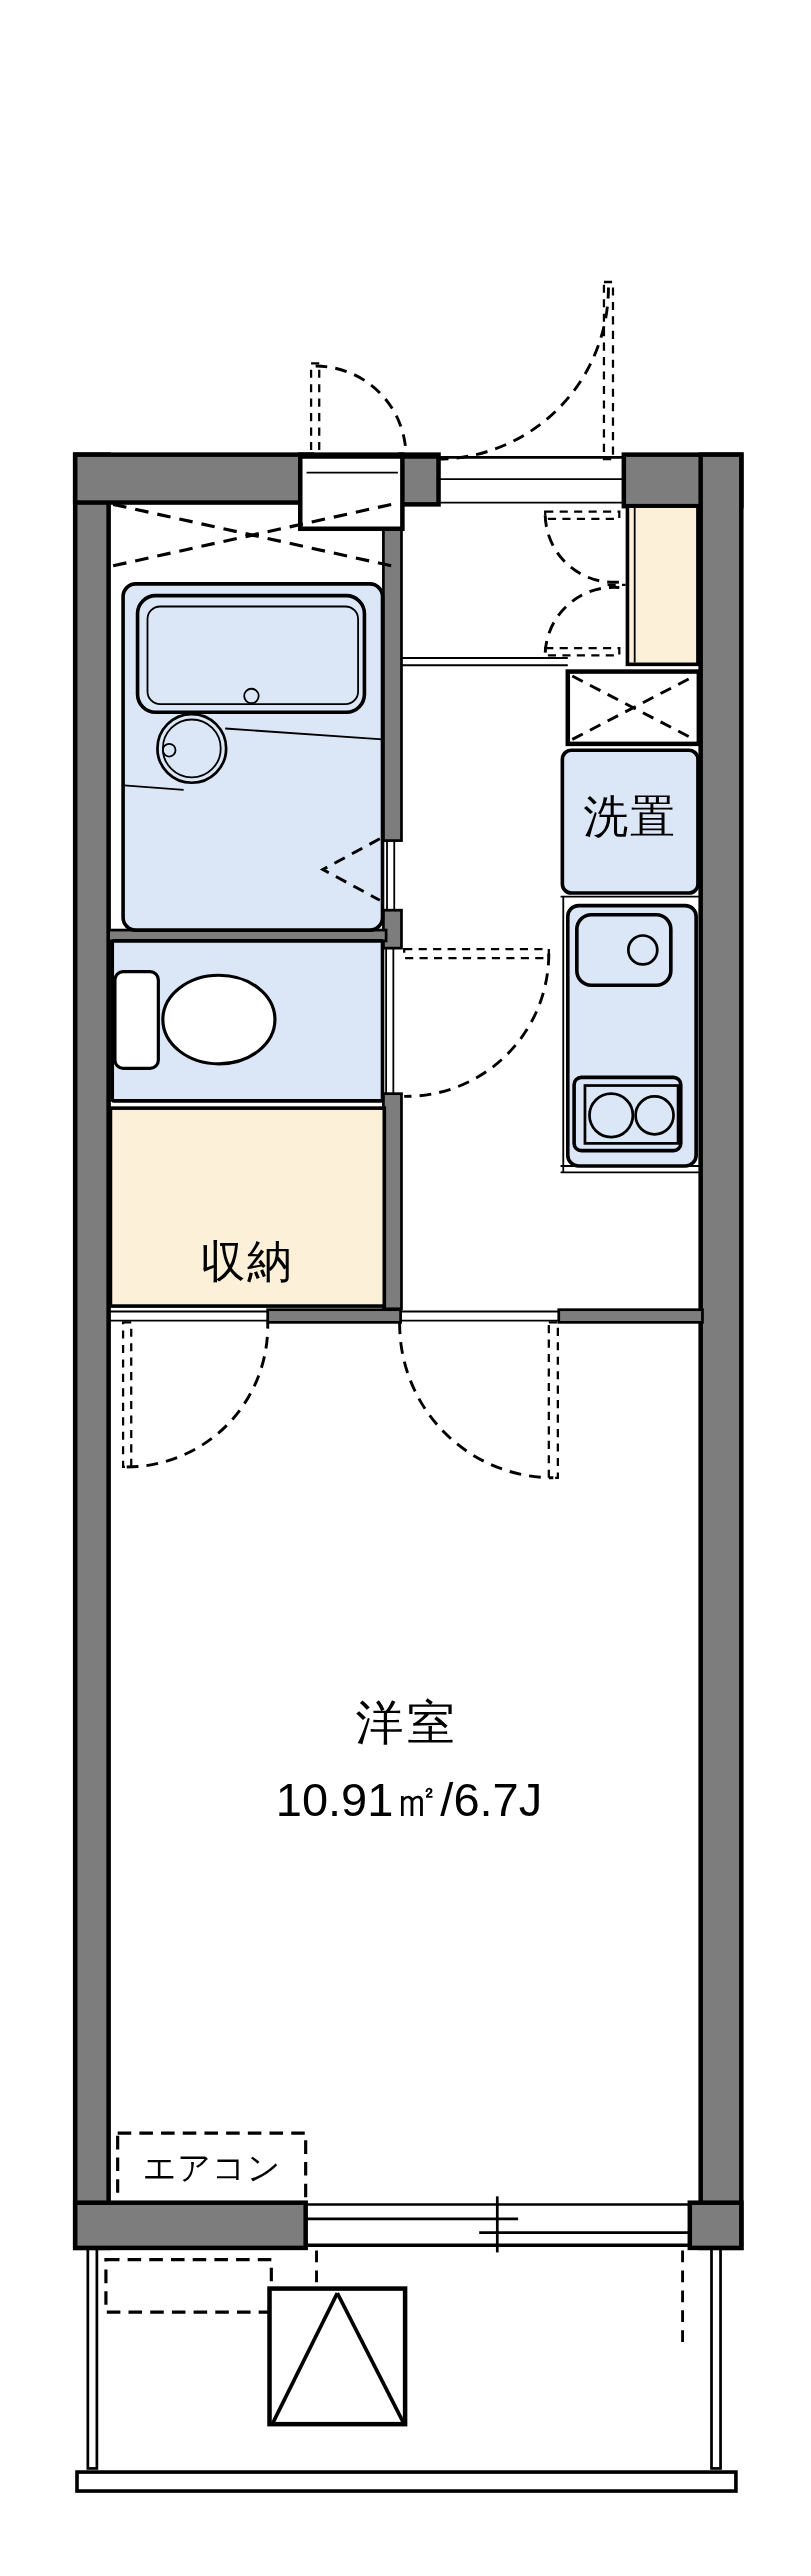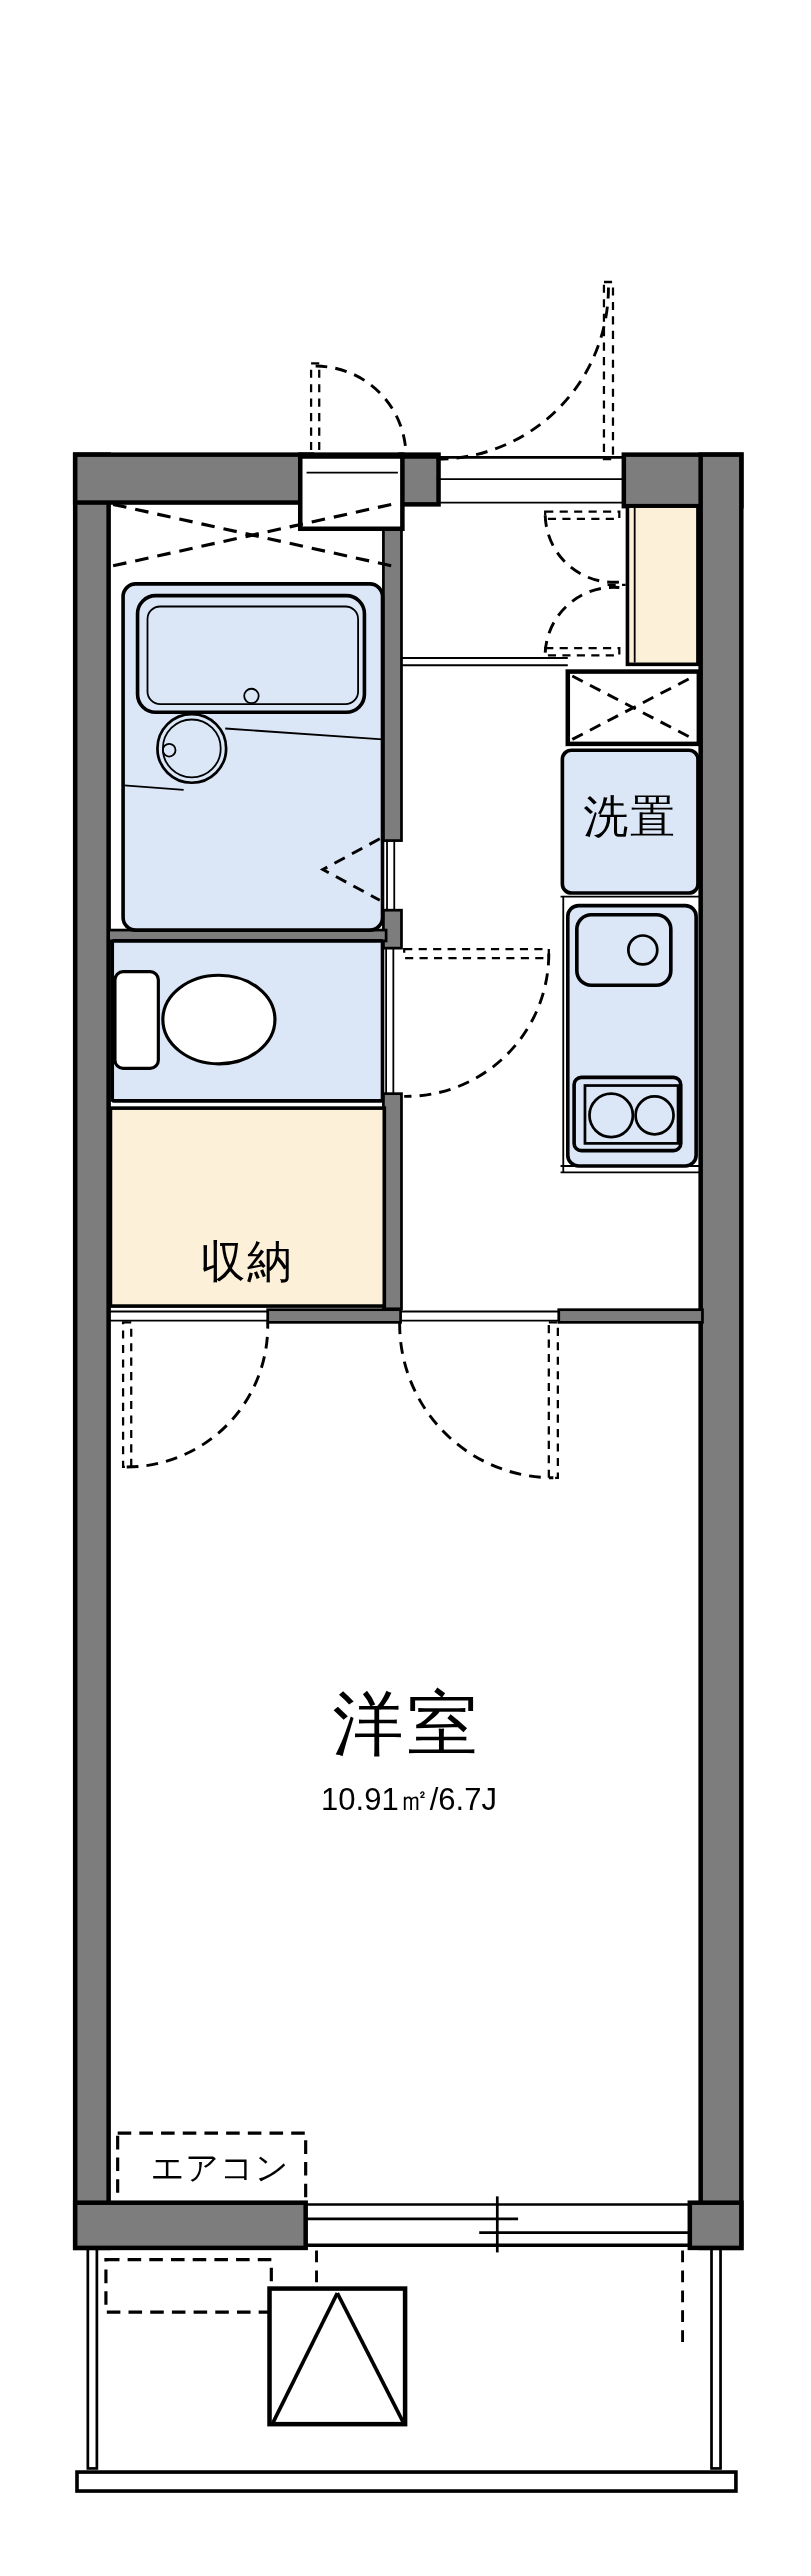--- a/index.html
+++ b/index.html
@@ -15,24 +15,24 @@
   .fixture{fill:#fff;stroke:var(--line,#000);stroke-width:3.5;}
   .thin   {stroke:var(--line,#000);stroke-width:2;fill:none;}
   .med    {stroke:var(--line,#000);stroke-width:3;fill:none;}
   .thick  {stroke:var(--line,#000);stroke-width:4;fill:none;}
   .dash   {stroke:var(--line,#000);stroke-width:3.2;fill:none;stroke-dasharray:13 9;}
   .dashthin{stroke:var(--line,#000);stroke-width:2.5;fill:none;stroke-dasharray:9 7;}
   .boxdash{fill:none;stroke:var(--line,#000);stroke-width:3.5;stroke-dasharray:15 9;}
   .xdash  {stroke:var(--line,#000);stroke-width:3.5;fill:none;stroke-dasharray:15 10;}
   
   .label{position:absolute;transform:translate(-50%,-50%);color:#000;white-space:nowrap;line-height:1;}
-  .lbl-room{font-size:71px;letter-spacing:3.6px;}
-  .lbl-area{font-size:31px;}
+  .lbl-room{font-size:48px;letter-spacing:3.6px;}
+  .lbl-area{font-size:47px;}
   .lbl-md{font-size:45px;letter-spacing:1.8px;}
-  .lbl-sm{font-size:33px;letter-spacing:0.9px;margin-left:8px;}
+  .lbl-sm{font-size:33px;letter-spacing:0.9px;}
 </style>
 </head>
 <body>
 
 <div id="stage">
   <svg width="812" height="2576" viewBox="0 0 898 2850">
 
     <g>
       <rect class="wall" x="83" y="503" width="37" height="1984"></rect>
       <rect class="wall" x="83" y="503" width="262" height="53"></rect>

